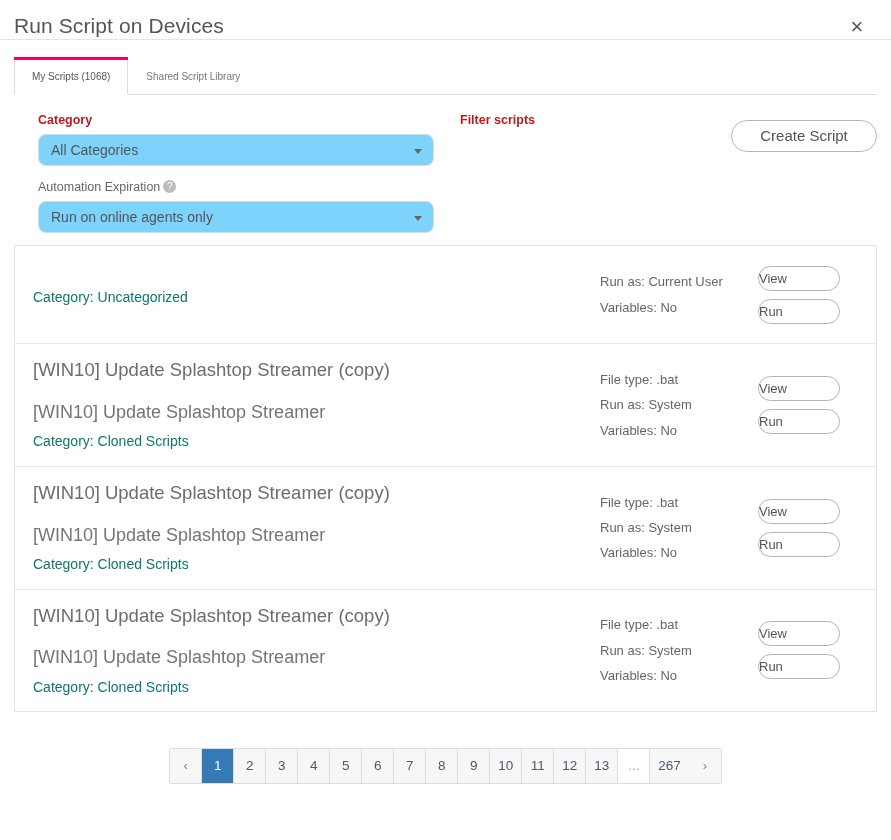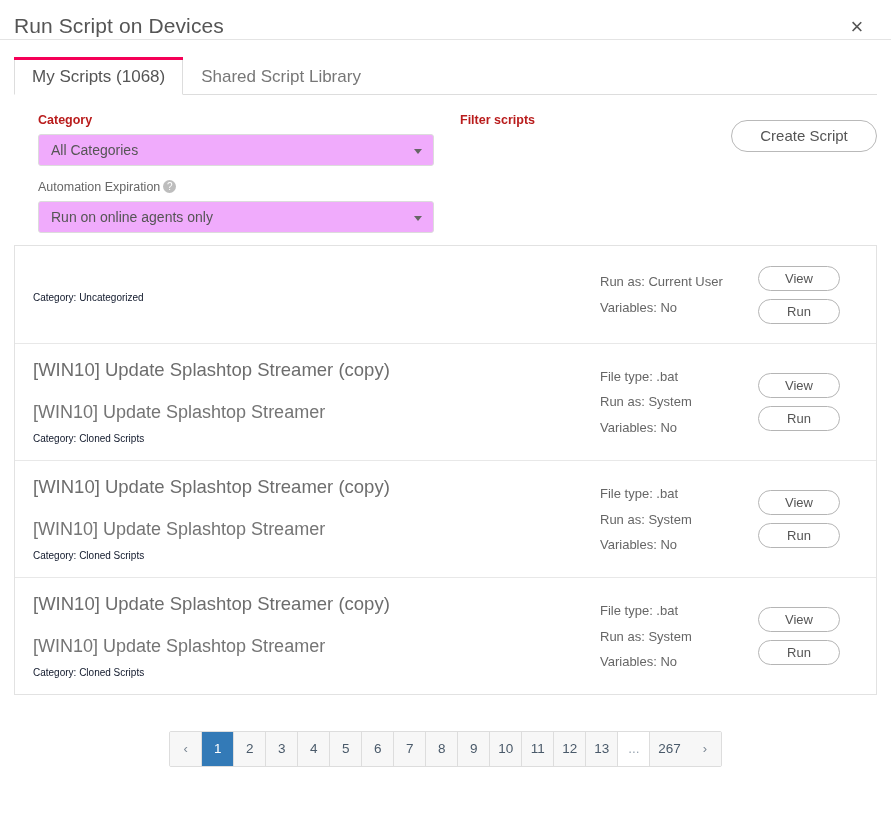--- a/index.html
+++ b/index.html
@@ -47,21 +47,21 @@
     height: 38px;
     margin: 17px 14px 0 14px;
     border-bottom: 1px solid #dddddd;
   }
   .tab {
     position: relative;
     float: left;
     height: 38px;
     line-height: 37px;
     padding: 0 17px;
-    font-size: 17px;
+    font-size: 10px;
     color: #777777;
     cursor: pointer;
     background: transparent;
     border: 1px solid transparent;
     margin-bottom: -1px;
   }
   .tab.active {
     background: #ffffff;
     border-color: #dddddd;
     border-bottom-color: #ffffff;
@@ -119,22 +119,22 @@
     cursor: pointer;
     user-select: none;
   }
   .col-left  { position: absolute; left: 24px;  top: 18px; width: 396px; }
   .col-right { position: absolute; left: 446px; top: 18px; width: 394px; }
 
   .select-box {
     position: relative;
     height: 32px;
     border: 1px solid #dcdcdc;
-    background: #f0abfc;
-    border-radius: 3px;
+    background: #7dd3fc;
+    border-radius: 8px;
     font-size: 14px;
     color: #555555;
     line-height: 30px;
     padding: 0 26px 0 12px;
     cursor: pointer;
     overflow: hidden;
     white-space: nowrap;
   }
   .caret {
     position: absolute;
@@ -187,22 +187,22 @@
   }
   .script-title:empty { display: none; }
   .script-desc {
     font-size: 18px;
     color: #757575;
     margin-top: 17px;
     line-height: 1.4;
   }
   .script-desc:empty { display: none; }
   .script-category {
-    font-size: 10px;
-    color: #0f172a;
+    font-size: 14px;
+    color: #0f766e;
     margin-top: 7px;
     line-height: 1.4;
   }
 
   .script-meta {
     flex: 0 0 auto;
     width: 160px;
     font-size: 13px;
     color: #666666;
     line-height: 1.95;
@@ -214,21 +214,20 @@
     display: flex;
     flex-direction: column;
     gap: 8px;
     align-items: flex-end;
     padding-right: 20px;
   }
   .pill-btn {
     width: 82px;
     height: 25px;
     line-height: 23px;
-    text-align: center;
     border: 1px solid #b5b5b5;
     border-radius: 14px;
     background: #ffffff;
     font-size: 13px;
     color: #555555;
     cursor: pointer;
     user-select: none;
   }
 
   

